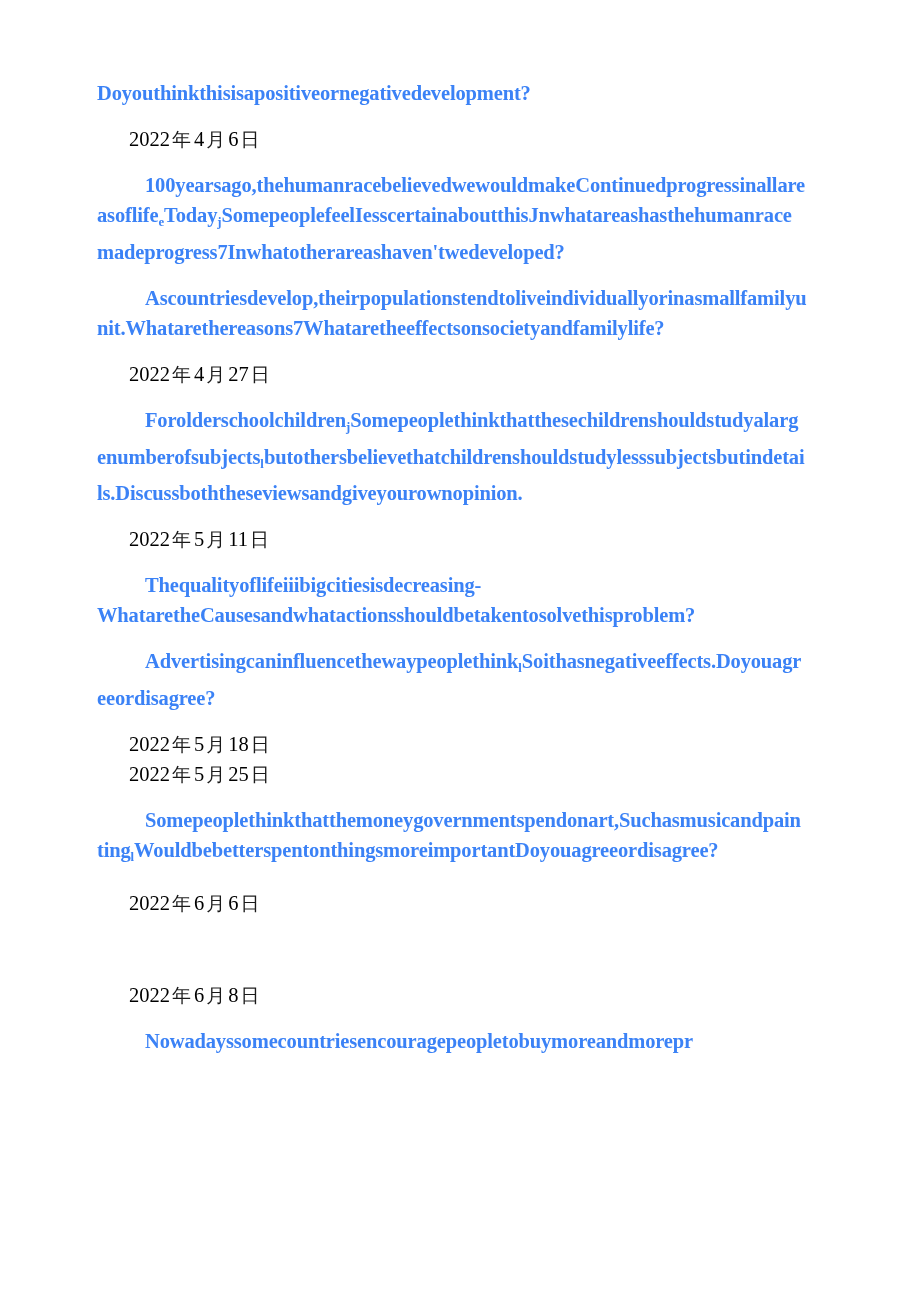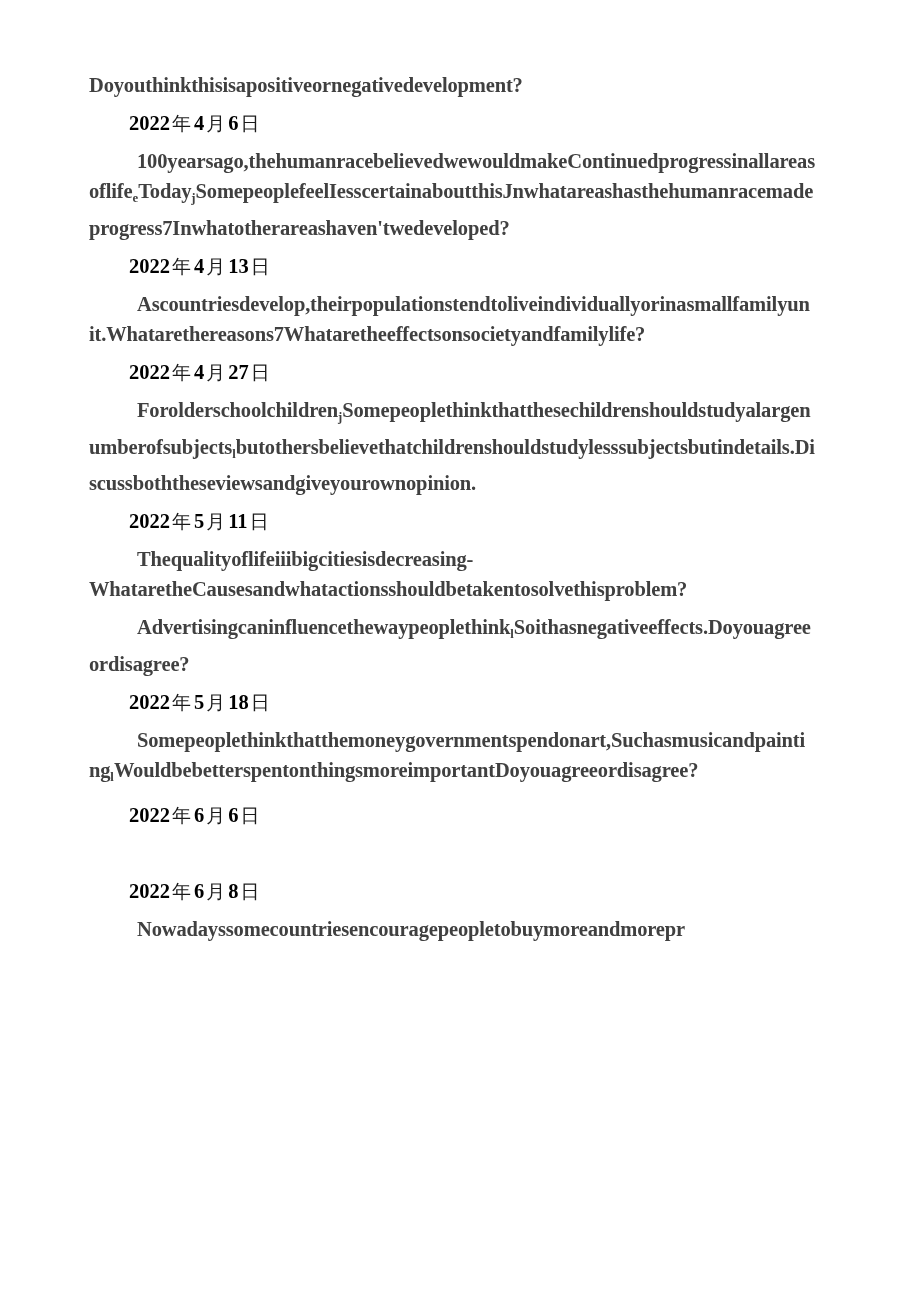--- a/index.html
+++ b/index.html
@@ -32,44 +32,44 @@
   }
 
   
   .prompt {
     font-family: "Liberation Serif", "DejaVu Serif", serif;
     font-weight: bold;
     font-size: 20.5px;
     line-height: 30px;
     letter-spacing: -0.15px;
     text-indent: 48px;
-    margin: 8px;
+    margin: 16px;
     word-break: break-all;
     overflow-wrap: anywhere;
     text-align: left;
-    color: #404040;
+    color: #3b82f6;
   }
 
   
   .prompt.no-indent {
     text-indent: 0;
   }
 
   
   .date-line {
     font-family: "Liberation Serif", "DejaVu Serif", serif;
     font-size: 20.5px;
     line-height: 30px;
     margin: 0;
     padding-left: 48px;
     white-space: nowrap;
     color: #000000;
   }
   .date-line .num {
-    font-weight: bold;
+    font-weight: normal;
     font-family: "Liberation Serif", "DejaVu Serif", serif;
   }
   .date-line .cjk {
     font-weight: normal;
     font-family: "DejaVu Sans", sans-serif;
     font-size: 19px;
     padding: 0 3px 0 2px;
     color: #1a1a1a;
   }
 
@@ -82,27 +82,27 @@
   }
 </style>
 </head>
 <body>
 
 <div class="page">
   <div class="doc-body">
       <p class="prompt no-indent"><span>Doyouthinkthisisapositiveornegativedevelopment?</span></p>
       <p class="date-line"><span class="num">2022</span><span class="cjk">年</span><span class="num">4</span><span class="cjk">月</span><span class="num">6</span><span class="cjk">日</span></p>
       <p class="prompt"><span class="">100yearsago,thehumanracebelievedwewouldmakeContinuedprogressinallareasoflife</span><span class="sub">e</span><span class="">Today</span><span class="sub">j</span><span class="">SomepeoplefeelIesscertainaboutthisJnwhatareashasthehumanracemadeprogress7Inwhatotherareashaven'twedeveloped?</span></p>
-      <p class="date-line"><span class="num">2022</span><span class="cjk">年</span><span class="num">4</span><span class="cjk">月</span><span class="num">13</span><span class="cjk">日</span></p>
       <p class="prompt"><span>Ascountriesdevelop,theirpopulationstendtoliveindividuallyorinasmallfamilyunit.Whatarethereasons7Whataretheeffectsonsocietyandfamilylife?</span></p>
       <p class="date-line"><span class="num">2022</span><span class="cjk">年</span><span class="num">4</span><span class="cjk">月</span><span class="num">27</span><span class="cjk">日</span></p>
       <p class="prompt"><span class="">Forolderschoolchildren</span><span class="sub">j</span><span class="">Somepeoplethinkthatthesechildrenshouldstudyalargenumberofsubjects</span><span class="sub">l</span><span class="">butothersbelievethatchildrenshouldstudylesssubjectsbutindetails.Discussboththeseviewsandgiveyourownopinion.</span></p>
       <p class="date-line"><span class="num">2022</span><span class="cjk">年</span><span class="num">5</span><span class="cjk">月</span><span class="num">11</span><span class="cjk">日</span></p>
       <p class="prompt"><span>Thequalityoflifeiiibigcitiesisdecreasing-</span><br><span>WhataretheCausesandwhatactionsshouldbetakentosolvethisproblem?</span></p>
       <p class="prompt"><span class="">Advertisingcaninfluencethewaypeoplethink</span><span class="sub">l</span><span class="">Soithasnegativeeffects.Doyouagreeordisagree?</span></p>
       <p class="date-line"><span class="num">2022</span><span class="cjk">年</span><span class="num">5</span><span class="cjk">月</span><span class="num">18</span><span class="cjk">日</span></p>
+      <p class="date-line"><span class="num">2022</span><span class="cjk">年</span><span class="num">5</span><span class="cjk">月</span><span class="num">25</span><span class="cjk">日</span></p>
       <p class="prompt"><span class="">Somepeoplethinkthatthemoneygovernmentspendonart,Suchasmusicandpainting</span><span class="sub">l</span><span class="">WouldbebetterspentonthingsmoreimportantDoyouagreeordisagree?</span></p>
       <p class="date-line"><span class="num">2022</span><span class="cjk">年</span><span class="num">6</span><span class="cjk">月</span><span class="num">6</span><span class="cjk">日</span></p>
       <p class="prompt"><br></p>
       <p class="date-line"><span class="num">2022</span><span class="cjk">年</span><span class="num">6</span><span class="cjk">月</span><span class="num">8</span><span class="cjk">日</span></p>
       <p class="prompt"><span>Nowadayssomecountriesencouragepeopletobuymoreandmorepr</span></p>
     </div>
 </div>
 
 </body></html>

